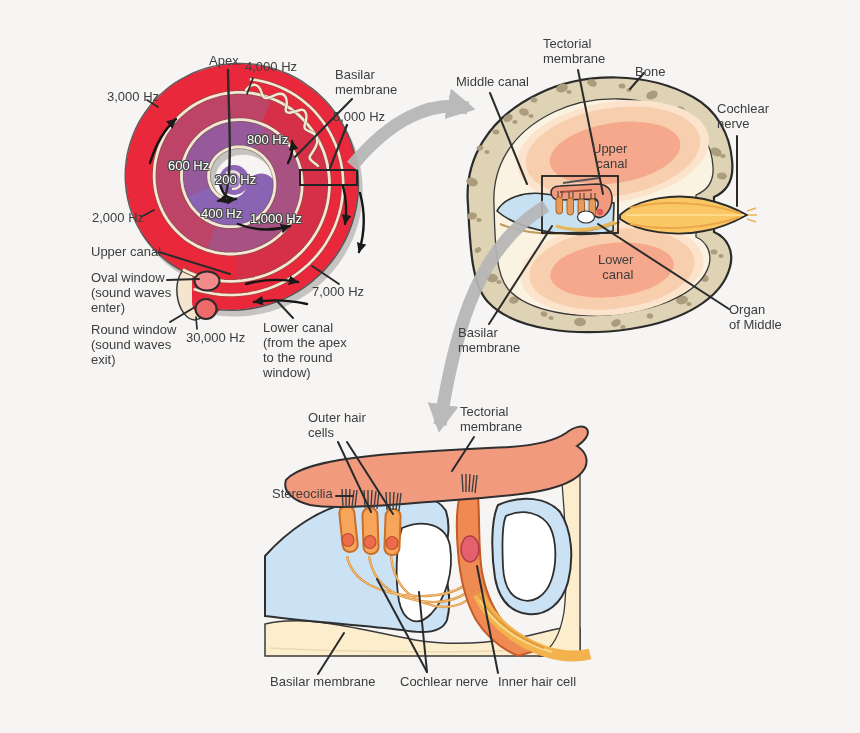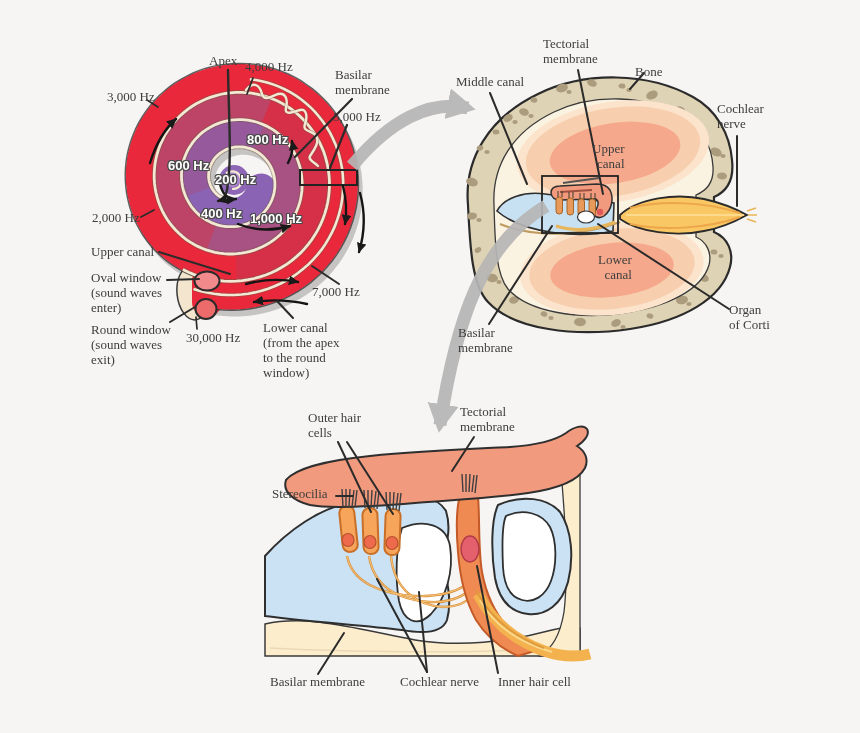--- a/index.html
+++ b/index.html
@@ -1,21 +1,21 @@
 <!DOCTYPE html>
 <html><head>
 <meta charset="utf-8">
 <style>
   html,body{margin:0;padding:0;background:#f6f5f4;}
   .stage{position:relative;width:860px;height:733px;overflow:hidden;
          font-family:"Liberation Sans",sans-serif;background:#f6f5f4;}
   .stage svg{position:absolute;left:0;top:0;}
   .lbl{position:absolute;width:max-content;font-size:13px;line-height:1.15;
-       color:#3d3d3d;white-space:pre-line;font-family:Liberation Serif, serif;}
-  .freq{position:absolute;width:max-content;font-size:13px;color:#fff;font-weight:700;
+       color:#3d3d3d;white-space:pre-line;}
+  .freq{position:absolute;width:max-content;font-size:13px;color:#fff;font-weight:400;
         text-shadow:-1px 0 #4a4a4a,1px 0 #4a4a4a,0 -1px #4a4a4a,0 1px #4a4a4a,
                     -1px -1px #4a4a4a,1px 1px #4a4a4a,-1px 1px #4a4a4a,1px -1px #4a4a4a;}
   .ctr{text-align:right;}
 </style>
 </head>
 <body>
 
 <div class="stage">
 <svg width="860" height="733" viewBox="0 0 860 733">
   <defs>
@@ -296,21 +296,21 @@
 <div class="lbl" style="left:543px;top:37px">Tectorial
 membrane</div>
 <div class="lbl" style="left:635px;top:65px">Bone</div>
 <div class="lbl" style="left:717px;top:102px">Cochlear
 nerve</div>
 <div class="lbl ctr" style="left:592px;top:142px">Upper
 canal</div>
 <div class="lbl ctr" style="left:598px;top:253px">Lower
 canal</div>
 <div class="lbl" style="left:729px;top:303px">Organ
-of Corti</div>
+of Middle</div>
 <div class="lbl" style="left:458px;top:326px">Basilar
 membrane</div>
 
 <div class="lbl" style="left:308px;top:411px">Outer hair
 cells</div>
 <div class="lbl" style="left:460px;top:405px">Tectorial
 membrane</div>
 <div class="lbl" style="left:272px;top:487px">Stereocilia</div>
 <div class="lbl" style="left:270px;top:675px">Basilar membrane</div>
 <div class="lbl" style="left:400px;top:675px">Cochlear nerve</div>

